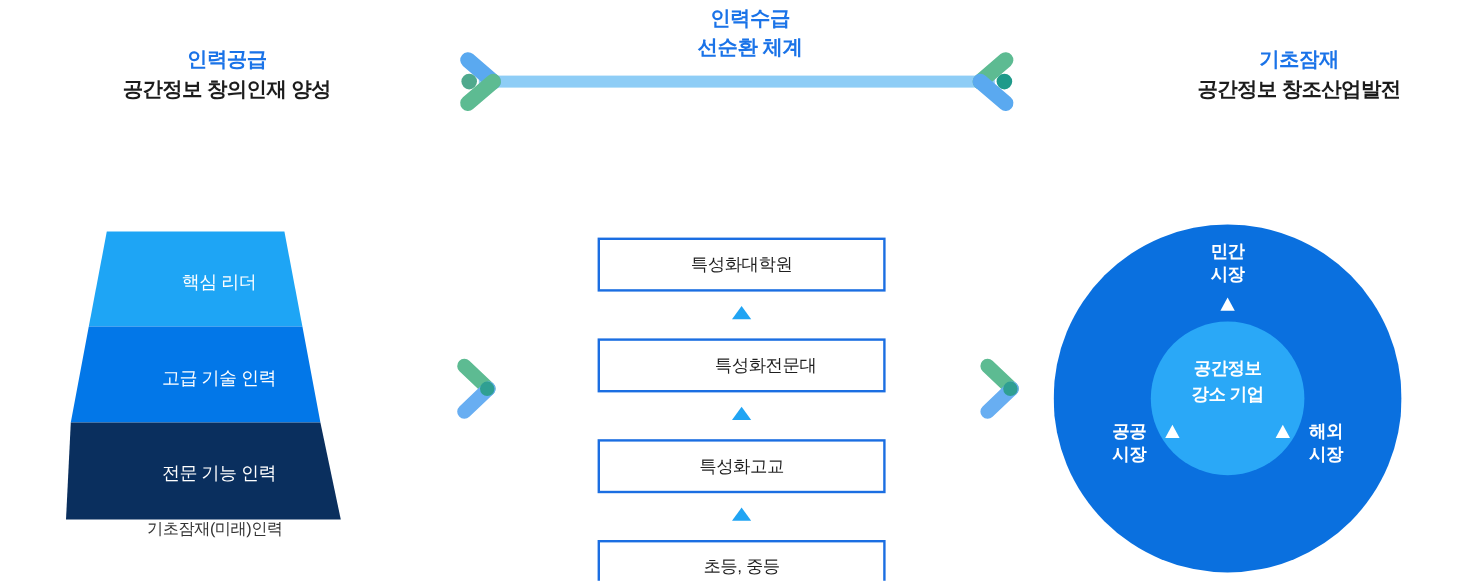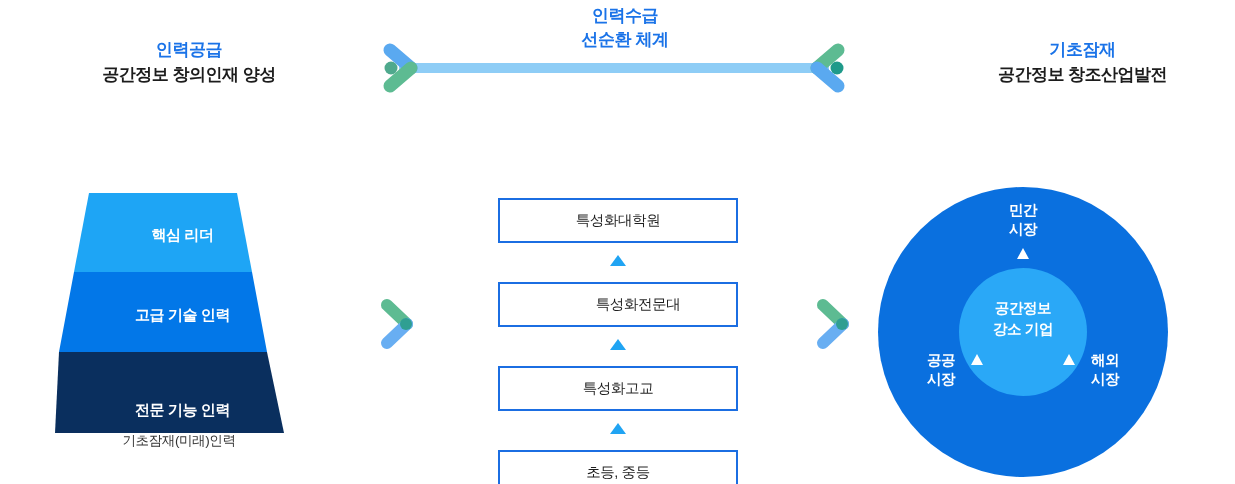--- a/index.html
+++ b/index.html
@@ -36,26 +36,26 @@
   #hdr-cycle .l1 { padding-top: 4px; text-align: center; }
 
   
   #double-arrow { position: absolute; left: 375px; top: 38px; width: 478px; height: 60px; }
 
   
   #pyramid-group { position: absolute; left: 55px; top: 185px; width: 255px; height: 295px; }
   #pyramid-svg { position: absolute; left: 0; top: 0; }
   .pyr-label {
     position: absolute; width: 100%; text-align: center;
-    color: #ffffff; font-weight: bold; font-size: 15px;
+    color: #ffffff; font-weight: normal; font-size: 15px;
     letter-spacing: -0.4px;
   }
   #pyr-l0 { top: 41px;  }
   #pyr-l1 { top: 121px; }
-  #pyr-l2 { top: 216px; text-align: center; }
+  #pyr-l2 { top: 200px; text-align: center; }
   #pyr-caption {
     position: absolute; left: 0px; top: 247px; width: 248px;
     text-align: center; font-size: 13.5px; color: #333333;
     letter-spacing: -0.4px;
   }
 
   
   .chev { position: absolute; width: 44px; height: 56px; }
   #chev-left  { left: 376px; top: 296px; }
   #chev-right { left: 812px; top: 296px; }

